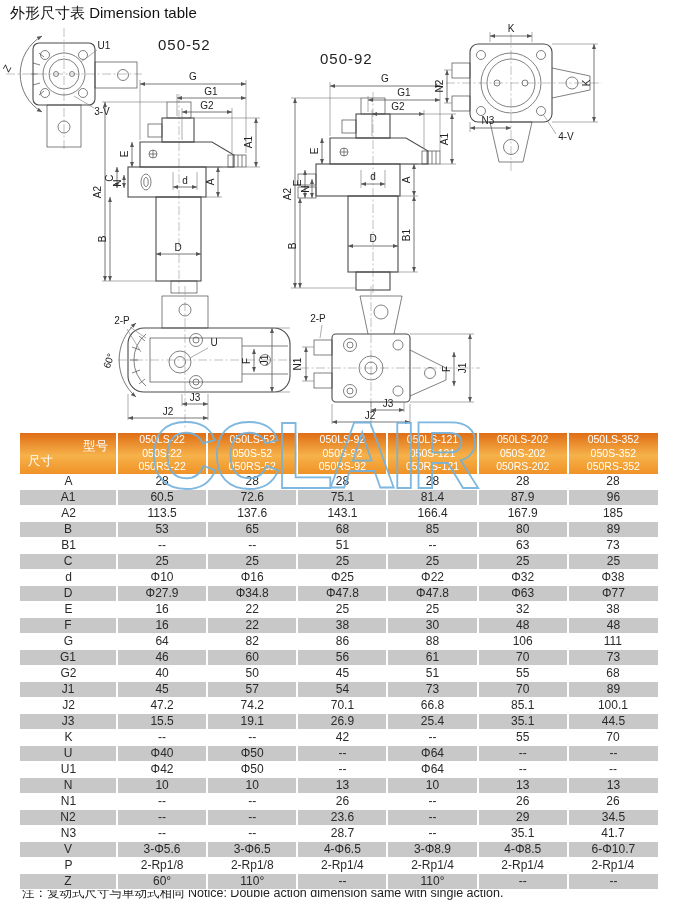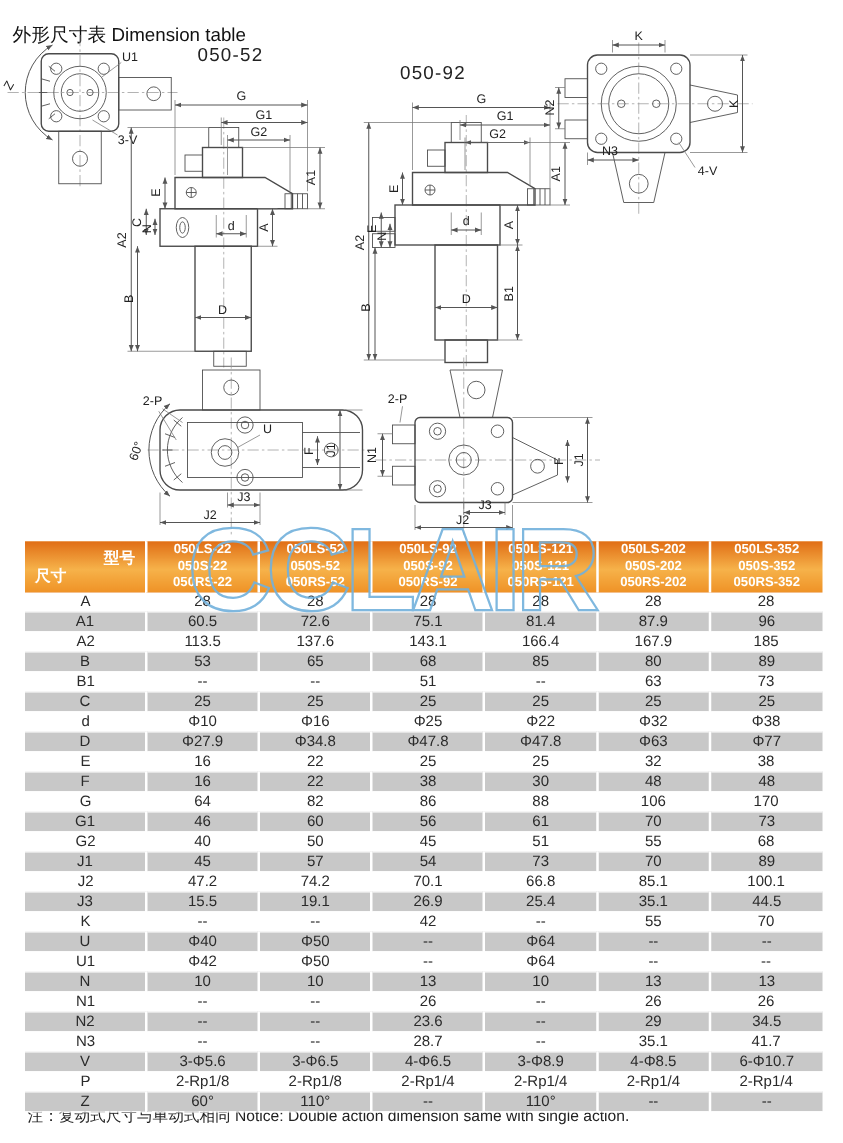--- a/index.html
+++ b/index.html
@@ -1,33 +1,33 @@
 <!DOCTYPE html>
 <html><head>
 <meta charset="utf-8">
 <style>
   html,body{margin:0;padding:0;background:#ffffff;}
   .page{position:relative;width:674px;height:914px;background:#fff;overflow:hidden;
         font-family:"Liberation Sans",sans-serif;}
-  .page-title{position:absolute;left:10px;top:19px;font-size:15px;color:#111;}
+  .page-title{position:absolute;left:10px;top:4px;font-size:15px;color:#111;}
   .fig-title{position:absolute;font-size:15px;letter-spacing:1px;color:#222;}
   #t52{left:158px;top:36px;} #t92{left:320px;top:26px;margin-top:24px;}
   svg.draw{position:absolute;left:0;top:22px;}
   svg .body{fill:none;stroke:#4a4a4a;stroke-width:1.1;}
   svg .thin{fill:none;stroke:#4a4a4a;stroke-width:0.7;}
   svg .cl{fill:none;stroke:#999;stroke-width:0.6;stroke-dasharray:9 2.5 2 2.5;}
   svg .ext{fill:none;stroke:#777;stroke-width:0.6;}
   svg .dim{fill:none;stroke:#555;stroke-width:0.8;marker-start:url(#ar);marker-end:url(#ar);}
   svg text.lbl{font-family:"Liberation Sans",sans-serif;font-size:10px;fill:#222;text-anchor:middle;}
   .watermark{position:absolute;left:148px;top:414px;z-index:5;pointer-events:none;opacity:.9;}
   table.dim-table{position:absolute;left:20px;top:433px;width:638px;z-index:1;
         border-collapse:collapse;table-layout:fixed;font-size:12px;color:#2a2a2a;}
   .dim-table th,.dim-table td{padding:0;text-align:center;}
   .dim-table thead th{background:linear-gradient(#e06d15,#f6b24a 55%,#ef9226);color:#fff;
-        font-weight:bold;height:30px;font-size:10.5px;line-height:1.3;
+        font-weight:normal;height:30px;font-size:10.5px;line-height:1.3;
         border-right:2px solid #fff;vertical-align:middle;}
   .dim-table thead th:last-child{border-right:none;margin-top:38px;}
   th.corner{position:relative;}
   th.corner .top{position:absolute;right:8px;top:5px;font-size:12.5px;}
   th.corner .bot{position:absolute;left:8px;bottom:5px;font-size:12.5px;}
   .dim-table tbody td{height:15px;line-height:15px;font-weight:normal;}
   .dim-table tbody tr.alt td{background:#c8c8c8;border-right:2px solid #fff;
         border-top:1px solid #fff;border-bottom:1px solid #fff;}
   .dim-table tbody tr.alt td:last-child{border-right:none;}
   .note{position:absolute;left:22px;top:885px;font-size:12.5px;color:#222;}
@@ -420,21 +420,21 @@
           <td>48</td>
           <td>48</td>
         </tr>
         <tr>
           <td>G</td>
           <td>64</td>
           <td>82</td>
           <td>86</td>
           <td>88</td>
           <td>106</td>
-          <td>170</td>
+          <td>111</td>
         </tr>
         <tr class="alt">
           <td>G1</td>
           <td>46</td>
           <td>60</td>
           <td>56</td>
           <td>61</td>
           <td>70</td>
           <td>73</td>
         </tr>

